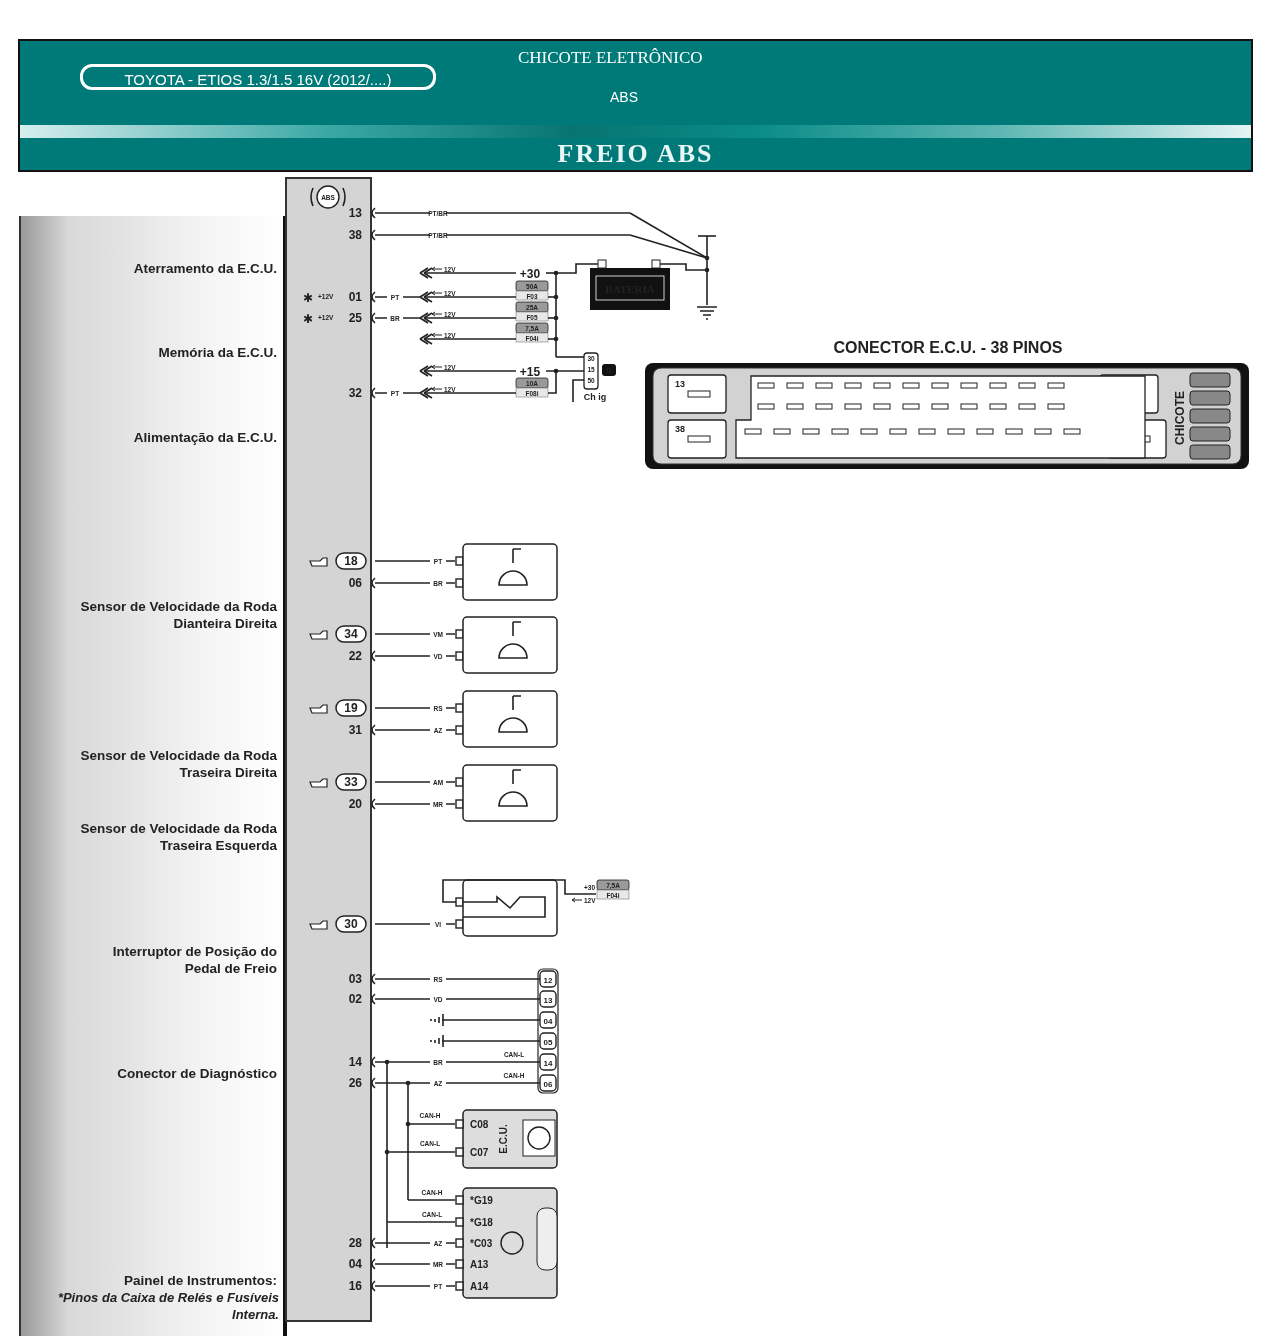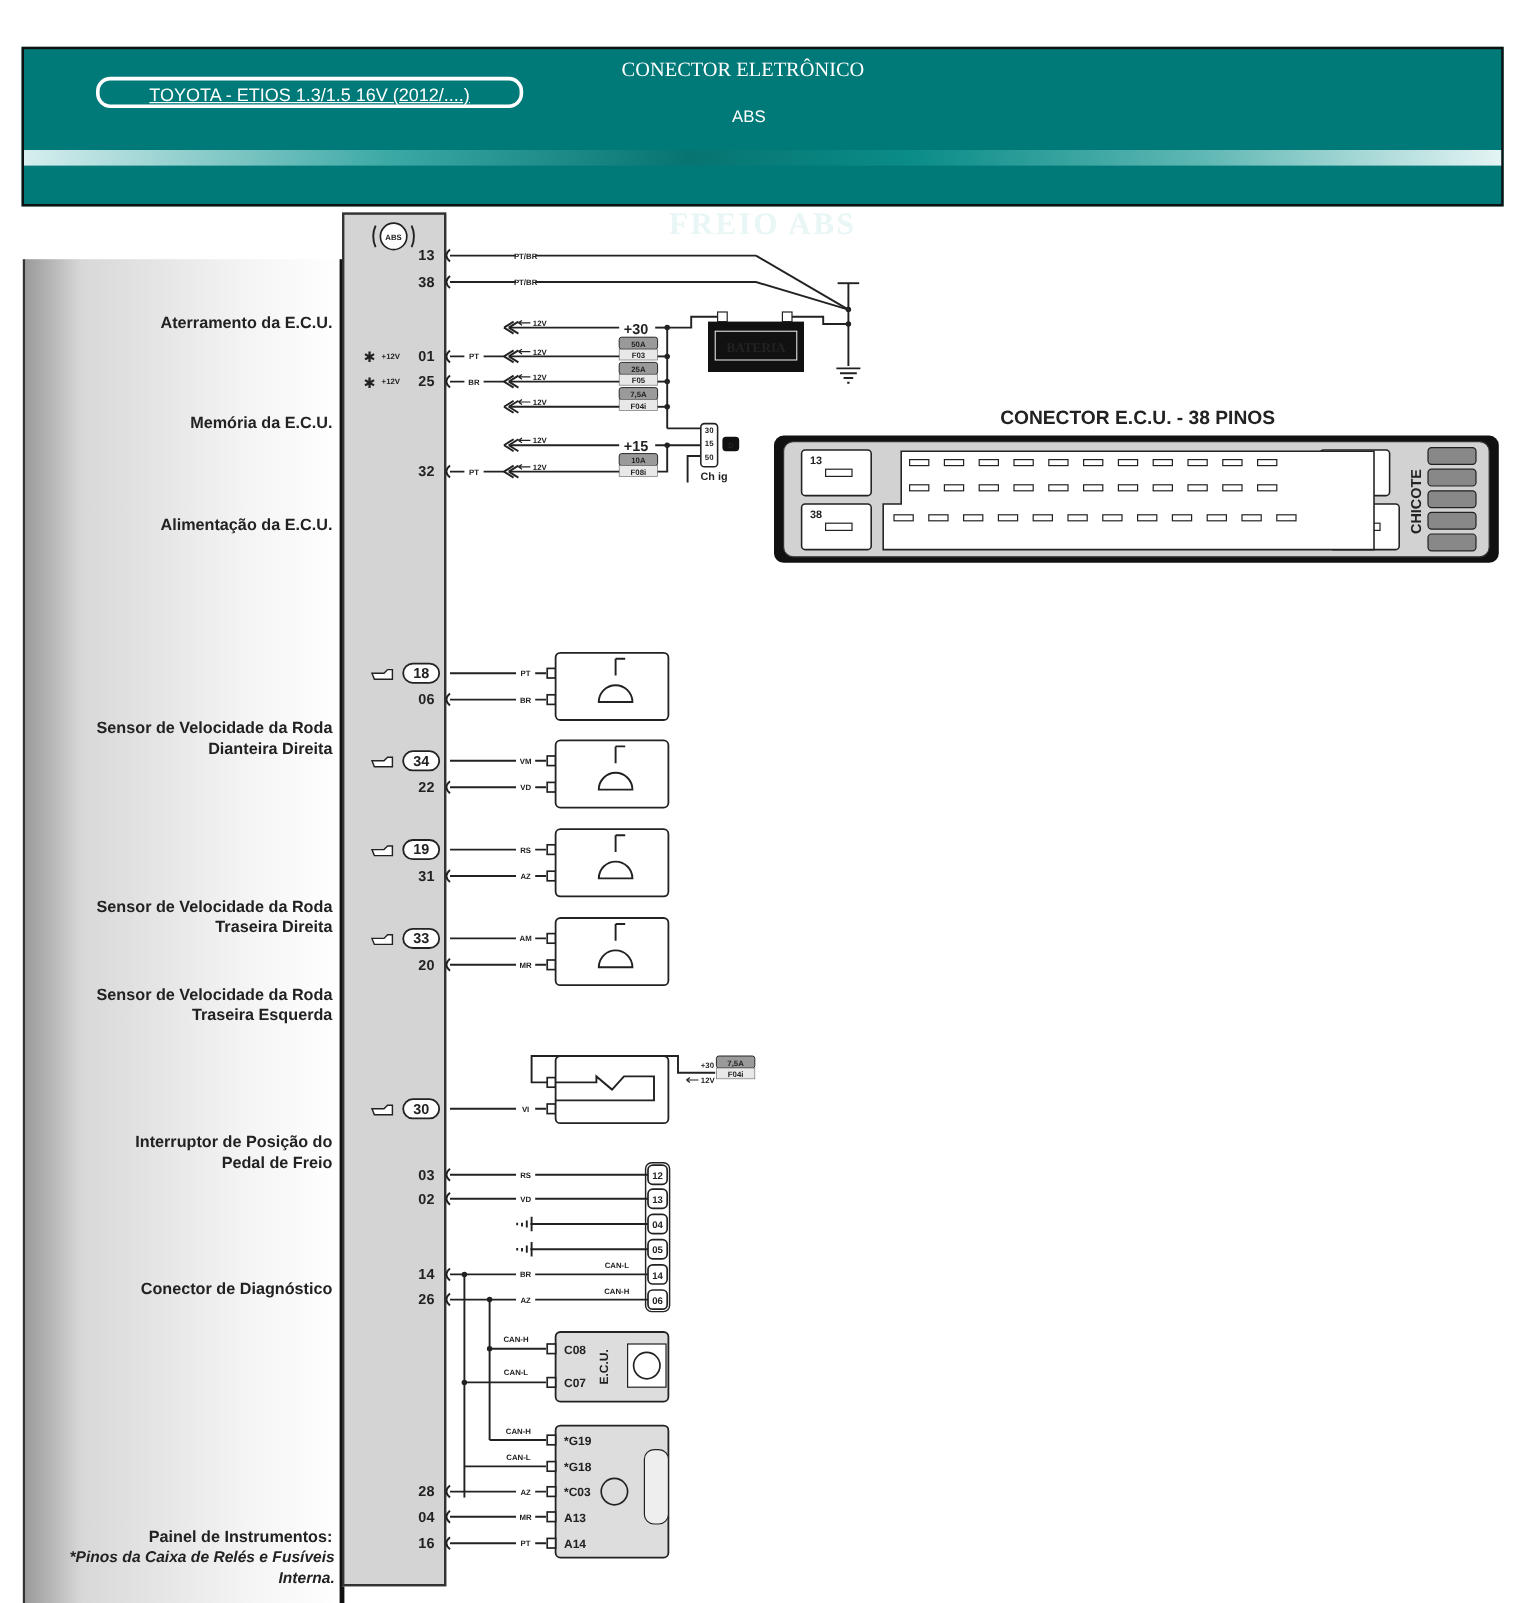--- a/index.html
+++ b/index.html
@@ -1,38 +1,38 @@
 <!DOCTYPE html>
 <html><head>
 <meta charset="utf-8">
 <style>
   html,body{margin:0;padding:0;background:#fff;}
   body{width:1270px;height:1336px;position:relative;overflow:hidden;font-family:"Liberation Sans",sans-serif;}
   #hdr{position:absolute;left:18px;top:39px;width:1235px;height:133px;background:#007a78;border:2px solid #111;box-sizing:border-box;}
-  #vehicle{position:absolute;left:60px;top:23px;width:356px;height:26px;border:3px solid #fff;border-radius:12px;color:#fff;font-size:15px;line-height:26px;text-align:center;box-sizing:border-box;text-decoration:underline;}
+  #vehicle{position:absolute;left:60px;top:23px;width:356px;height:26px;border:3px solid #fff;border-radius:12px;color:#fff;font-size:15px;line-height:26px;text-align:center;box-sizing:border-box;}
   #sys{position:absolute;left:498px;top:7px;color:#fff;font-family:"Liberation Serif",serif;font-size:17px;}
   #sub{position:absolute;left:590px;top:48px;color:#fff;font-size:14px;}
   #stripe{position:absolute;left:0;top:84px;width:100%;height:13px;background:linear-gradient(90deg,#d6eeee 0%,#3aa8a4 25%,#077471 45%,#0a8c88 60%,#60b8b4 80%,#e4f4f4 100%);}
-  #title{position:absolute;left:0;top:98px;width:100%;text-align:center;color:#e8f6f5;font-family:"Liberation Serif",serif;font-weight:bold;font-size:26px;letter-spacing:2px;margin-top:33px;}
+  #title{position:absolute;left:0;top:98px;width:100%;text-align:center;color:#e8f6f5;font-family:"Liberation Serif",serif;font-weight:bold;font-size:26px;letter-spacing:2px;}
   #left{position:absolute;left:19px;top:172px;width:262px;height:1150px;background:linear-gradient(90deg,#9a9a9a 0%,#d8d8d8 18%,#f4f4f4 70%,#fff 100%);border-right:4px solid #111;border-left:2px solid #333;margin-top:44px;}
   .lbl{position:absolute;right:6px;text-align:right;font-weight:bold;font-size:13.5px;color:#222;line-height:17px;}
   .note{font-size:13px;font-style:italic;}
   #ecu{position:absolute;left:285px;top:177px;width:87px;height:1145px;background:#d4d4d4;border:2px solid #333;box-sizing:border-box;}
   svg{position:absolute;left:0;top:0;}
   .w{stroke:#222;stroke-width:1.6;fill:none;}
   .t{font-family:"Liberation Sans",sans-serif;fill:#222;}
   .pin{font-size:12px;font-weight:bold;}
   .wc{font-size:6.5px;font-weight:bold;}
 </style>
 </head>
 <body>
 
 <div id="hdr">
   <div id="vehicle">TOYOTA - ETIOS 1.3/1.5 16V (2012/....)</div>
-  <div id="sys">CONECTOR ELETRÔNICO</div>
+  <div id="sys">CHICOTE ELETRÔNICO</div>
   <div id="sub">ABS</div>
   <div id="stripe"></div>
   <div id="title">FREIO ABS</div>
 </div>
 
 <div id="left">
   <div class="lbl" style="top:44px">Aterramento da E.C.U.</div>
   <div class="lbl" style="top:128px">Memória da E.C.U.</div>
   <div class="lbl" style="top:213px">Alimentação da E.C.U.</div>
   <div class="lbl" style="top:382px;width:220px">Sensor de Velocidade da Roda Dianteira Direita</div>

